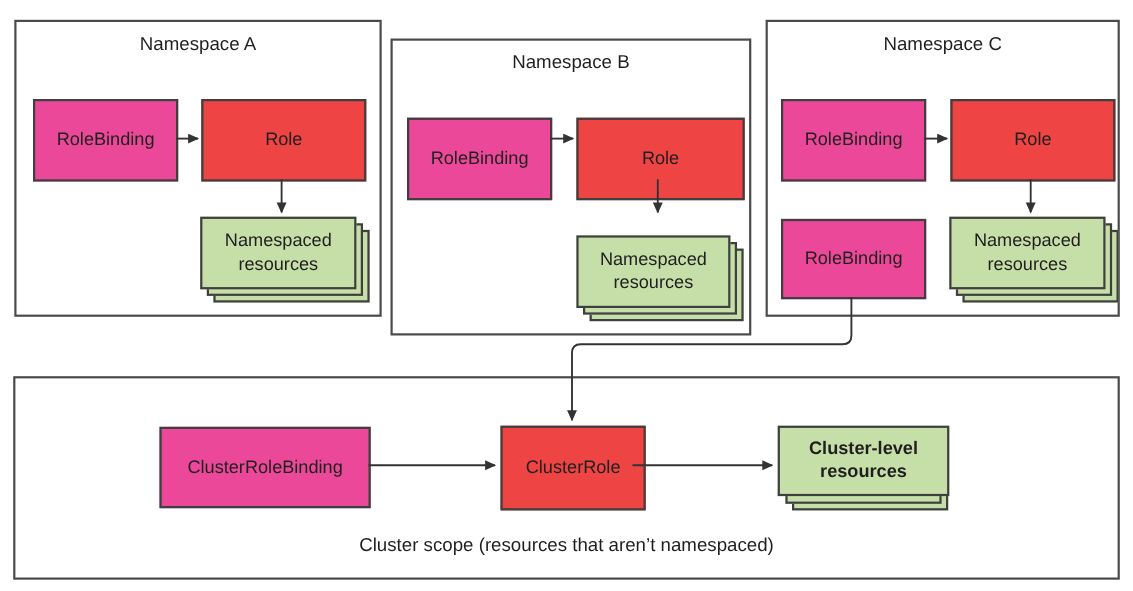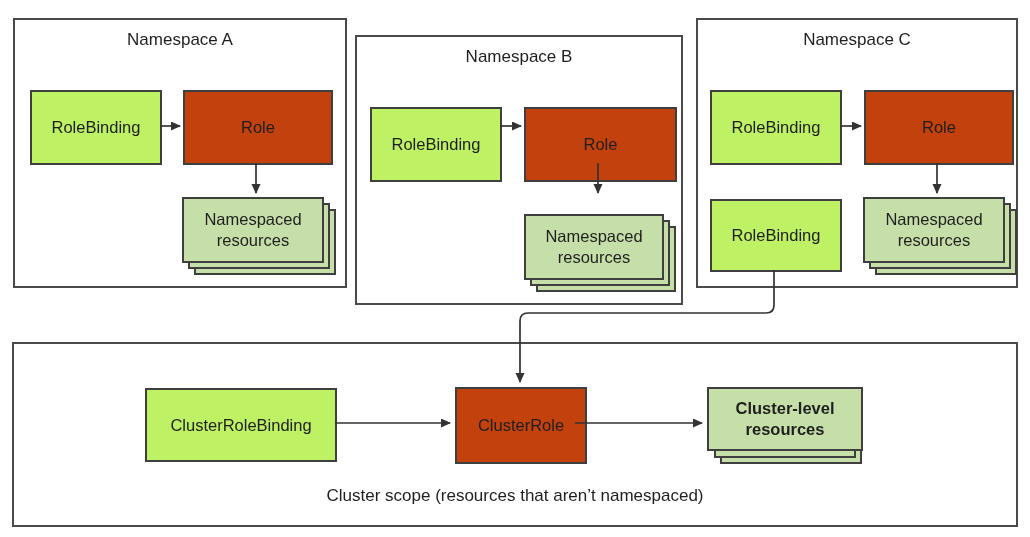--- a/index.html
+++ b/index.html
@@ -30,22 +30,22 @@
     display: flex;
     align-items: center;
     justify-content: center;
     border: 2px solid #3f3f3f;
     box-sizing: border-box;
     font-size: 16.5px;
     text-align: center;
     line-height: 1.25;
     z-index: 3;
   }
-  .orange { background: #bef264; }
-  .blue   { background: #c2410c; }
+  .orange { background: #ec4899; }
+  .blue   { background: #ef4444; }
   .green  { background: #c6dfa8; }
   .stack { position: absolute; }
   .stack .layer {
     position: absolute;
     border: 2px solid #3f3f3f;
     box-sizing: border-box;
     background: #c6dfa8;
   }
   .stack .layer.l1 { z-index: 2; }
   .stack .layer.l2 { z-index: 1; }

